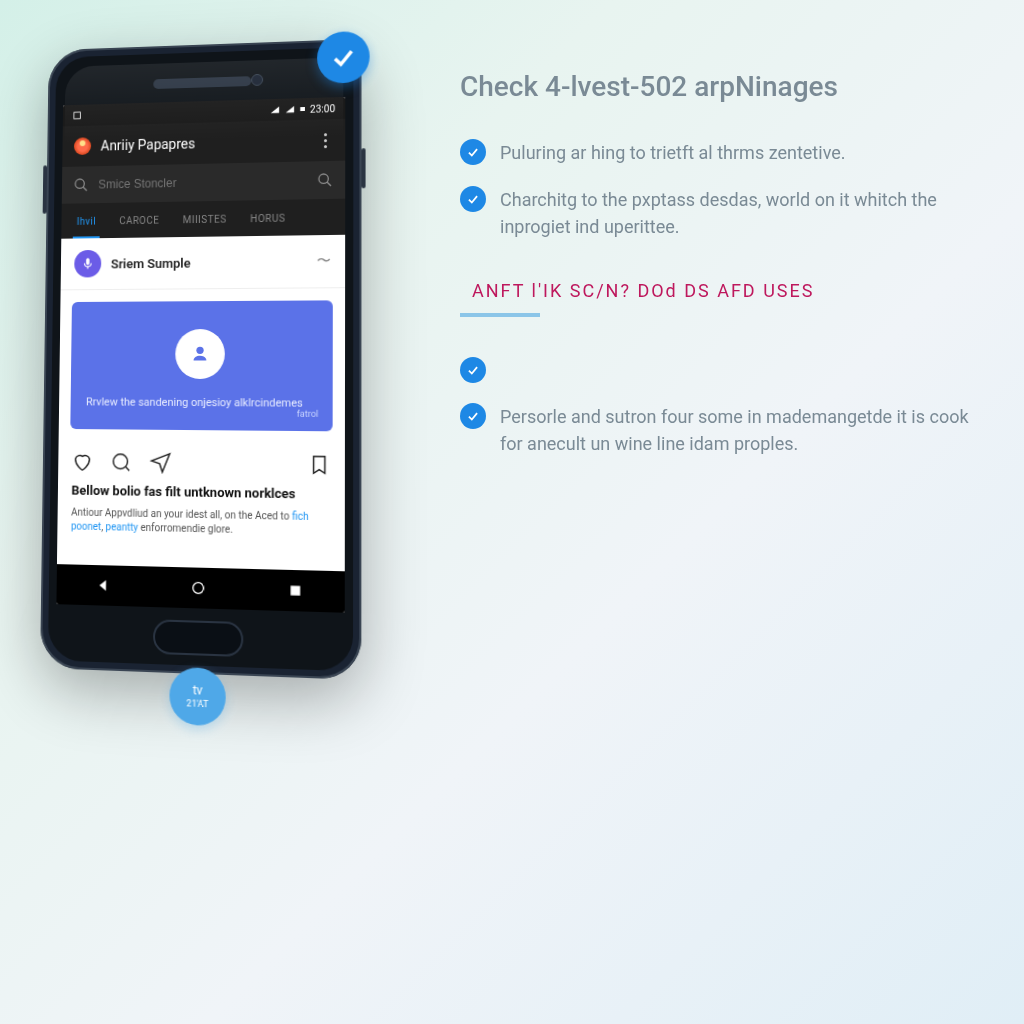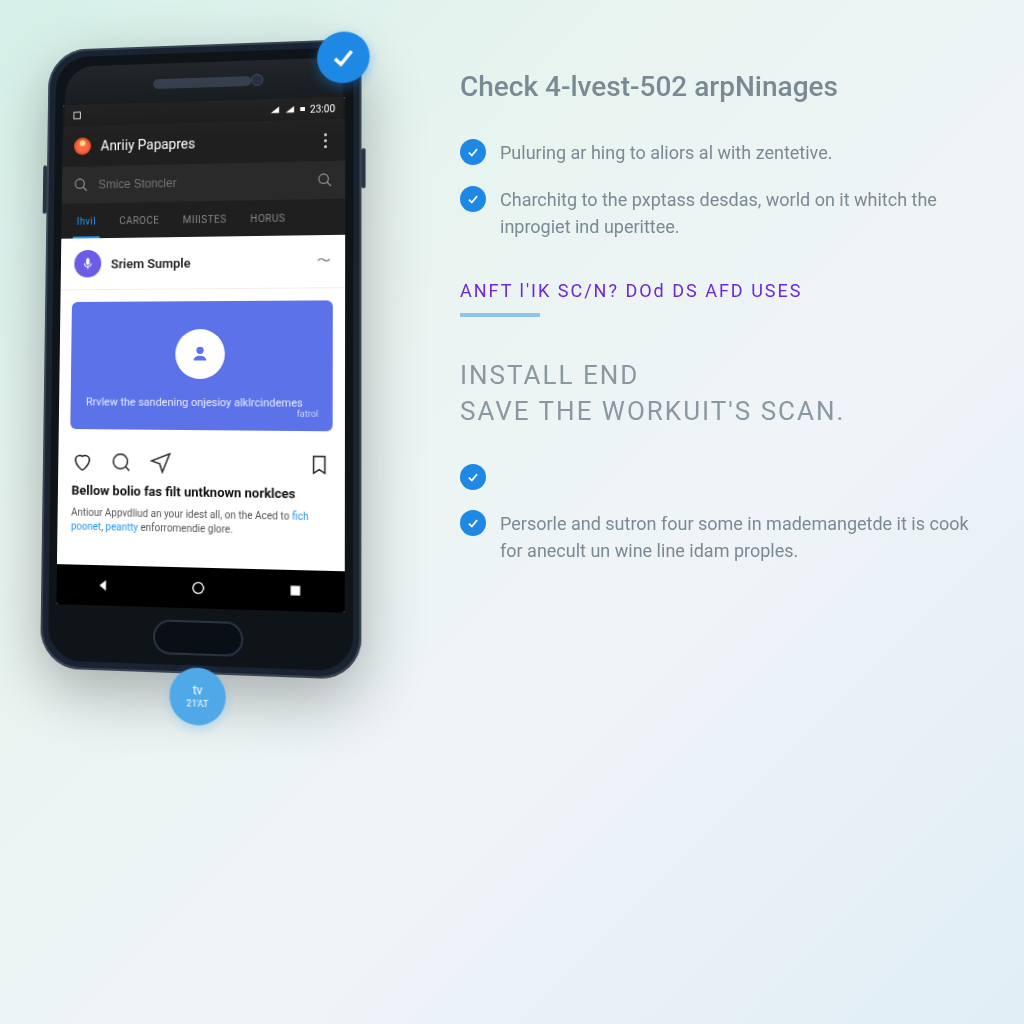--- a/index.html
+++ b/index.html
@@ -85,21 +85,21 @@
 .tv-badge { position:absolute; bottom:-50px; left:50%; transform:translateX(-50%); width:56px; height:56px; background:#4fa8e8; border-radius:50%; display:flex; flex-direction:column; align-items:center; justify-content:center; color:#fff; font-size:12px; line-height:1.2; box-shadow:0 4px 12px rgba(79,168,232,0.3); }
 .tv-badge .sub { font-size:9px; }
 
 
 .right h1 { font-size:28px; font-weight:500; color:#7a8a95; margin-bottom:36px; }
 .feature { display:flex; gap:14px; margin-bottom:20px; align-items:flex-start; }
 .feature .ck { width:26px; height:26px; background:#1e88e5; border-radius:50%; flex-shrink:0; display:flex; align-items:center; justify-content:center; }
 .feature .ck svg { width:14px; height:14px; stroke:#fff; stroke-width:3; fill:none; }
 .feature p { font-size:18px; line-height:1.5; color:#7a8a95; }
 
-.subhead { font-size:18px; letter-spacing:2px; color:#6d28d9; margin:40px 0 12px; font-weight:400; }
+.subhead { font-size:18px; letter-spacing:2px; color:#be185d; margin:40px 12px 12px; font-weight:400; }
 .divider { width:80px; height:4px; background:#8bc5e8; margin:0 0 40px; }
 
 .heading2 { font-size:26px; letter-spacing:2px; color:#8a98a2; line-height:1.4; margin-bottom:34px; font-weight:400; }
 
 </style>
 </head>
 <body>
 
 <div class="left">
   <div class="phone">
@@ -236,38 +236,34 @@
 
 <div class="right">
   <h1>Check 4-lvest-502 arpNinages</h1>
 
   <div class="feature">
     <div class="ck">
         <svg viewBox="0 0 24 24">
           <polyline points="5,13 10,18 19,7"></polyline>
         </svg>
       </div>
-    <p>Puluring ar hing to aliors al with zentetive.</p>
+    <p>Puluring ar hing to trietft al thrms zentetive.</p>
   </div>
   <div class="feature">
     <div class="ck">
         <svg viewBox="0 0 24 24">
           <polyline points="5,13 10,18 19,7"></polyline>
         </svg>
       </div>
     <p>Charchitg to the pxptass desdas, world on it whitch the inprogiet ind uperittee.</p>
   </div>
 
   <div class="subhead">ANFT l'IK SC/N? DOd DS AFD USES</div>
   <div class="divider"></div>
 
-  <div class="heading2">
-    <span>INSTALL END</span><br>
-    <span>SAVE THE WORKUIT'S SCAN.</span>
-  </div>
 
   <div class="feature">
     <div class="ck">
         <svg viewBox="0 0 24 24">
           <polyline points="5,13 10,18 19,7"></polyline>
         </svg>
       </div>
   </div>
   <div class="feature">
     <div class="ck">

